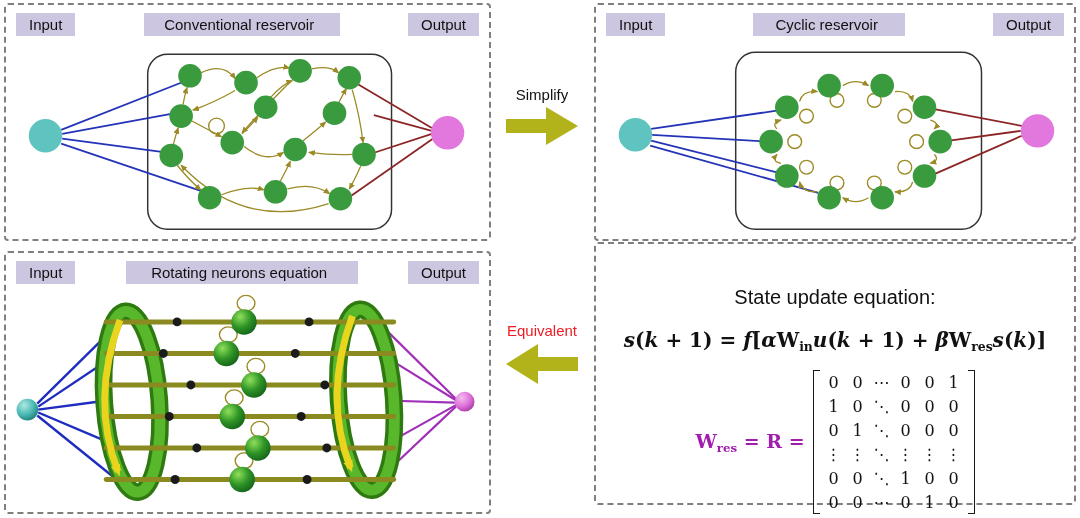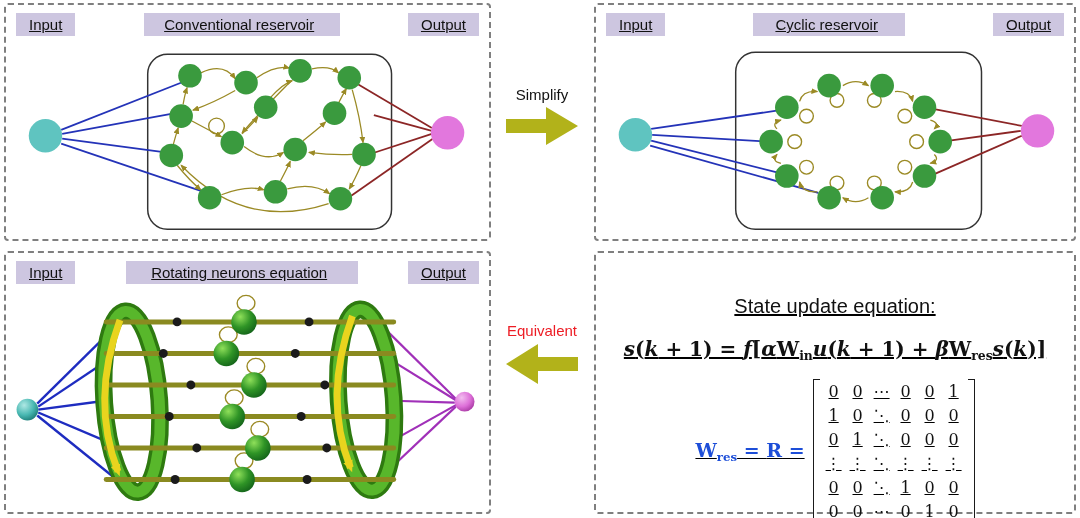--- a/index.html
+++ b/index.html
@@ -15,21 +15,21 @@
     --c-ring-dark:#2e7a10;
     --c-ring-light:#58b72b;
     --c-rod:#8a8a20;
     --c-rotation-arrow:#e9d41e;
   }
   *{margin:0;padding:0;box-sizing:border-box;}
   body{width:1080px;height:518px;background:#fff;font-family:"Liberation Sans",sans-serif;position:relative;overflow:hidden;}
   .canvas{position:absolute;inset:0;}
   .panel{position:absolute;border:2px dashed #7f7f7f;border-radius:4px;background:#fff;}
   .panel-header{position:absolute;top:8px;left:10px;right:10px;display:flex;justify-content:space-between;align-items:flex-start;z-index:2;}
-  .label-box{background:var(--c-label-box);padding:3px 13px;font-size:15px;color:#111;white-space:nowrap;text-decoration:underline;}
+  .label-box{background:var(--c-label-box);padding:3px 13px;font-size:15px;color:#111;white-space:nowrap;}
   .label-box.title{text-align:center;padding-left:8px;}
   .title-w1{min-width:196px;}
   .title-w2{min-width:152px;}
   .title-w3{min-width:232px;}
   svg.scene{position:absolute;inset:0;width:100%;height:100%;}
   
   .res-box{fill:#fff;stroke:#333;stroke-width:1.5;}
   .g-input-links line{stroke:var(--c-input-link);stroke-width:1.8;}
   .g-output-links line{stroke:var(--c-output-link);stroke-width:1.8;}
   .g-res-links path{stroke:var(--c-reservoir-link);fill:none;stroke-width:1.3;}
@@ -47,21 +47,21 @@
   .g-purple-links line{stroke:#a030b8;stroke-width:2.2;}
   .rotation-arrow{fill:none;stroke:var(--c-rotation-arrow);stroke-width:7;}
   .black-dot{fill:#1b1b1b;}
   
   .eq-title{font-size:20px;color:#111;text-align:center;margin-top:42px;}
   .eq-line{font-size:20px;color:#111;text-align:center;margin-top:19px;font-family:"DejaVu Serif","DejaVu Sans",serif;}
   .seg-b{font-weight:700;}
   .seg-bi{font-weight:700;font-style:italic;}
   .seg-bsub{font-weight:700;font-size:0.62em;vertical-align:-0.35em;}
   .matrix-wrap{display:flex;align-items:center;justify-content:center;gap:8px;margin-top:16px;font-family:"DejaVu Serif","DejaVu Sans",serif;}
-  .matrix-lhs{font-size:19px;color:#1d4ed8;}
+  .matrix-lhs{font-size:19px;color:#a21caf;}
   .matrix{display:flex;align-items:stretch;}
   .bracket{width:7px;border:1.5px solid #1a1a1a;}
   .bracket.left{border-right:none;}
   .bracket.right{border-left:none;}
   .mgrid{display:grid;grid-template-columns:repeat(6,24px);grid-auto-rows:24px;padding:0 2px;}
   .mcell{display:flex;align-items:center;justify-content:center;font-size:16px;color:#111;}
   
   .connector{position:absolute;display:flex;flex-direction:column;align-items:center;}
   .connector-label{font-size:15px;color:#111;}
   .connector-label.red{color:var(--c-equivalent-text);}
@@ -294,21 +294,21 @@
         <circle fill="url(#gsph)" cx="254" cy="198" r="13"></circle>
         <circle fill="url(#gsph)" cx="238" cy="230" r="13"></circle>
       </g>
       <path class="rotation-arrow" d="M114,68 Q84,150 112,222" marker-end="url(#arwY)"></path>
       <path class="rotation-arrow" d="M350,64 Q320,146 348,218" marker-end="url(#arwY)"></path>
       <circle fill="url(#gin3)" cx="20" cy="159" r="11"></circle>
       <circle fill="url(#gout3)" cx="464" cy="151" r="10"></circle>
     </svg>
   </section>
 
-  <section class="panel" style="left:594px;top:251px;width:482px;height:263px;text-decoration:underline;">
+  <section class="panel" style="left:594px;top:242px;width:482px;height:263px;">
     <div class="eq-title">State update equation:</div>
     <div class="eq-line"><span class="seg-bi">s</span><span class="seg-b">(</span><span class="seg-bi">k</span><span class="seg-b"> + 1) = </span><span class="seg-bi">f</span><span class="seg-b">[</span><span class="seg-bi">α</span><span class="seg-b">W</span><span class="seg-bsub">in</span><span class="seg-bi">u</span><span class="seg-b">(</span><span class="seg-bi">k</span><span class="seg-b"> + 1) + </span><span class="seg-bi">β</span><span class="seg-b">W</span><span class="seg-bsub">res</span><span class="seg-bi">s</span><span class="seg-b">(</span><span class="seg-bi">k</span><span class="seg-b">)]</span></div>
     <div class="matrix-wrap">
       <div class="matrix-lhs"><span class="seg-b">W</span><span class="seg-bsub">res</span><span class="seg-b"> = </span><span class="seg-b">R</span><span class="seg-b"> = </span></div>
       <div class="matrix">
         <div class="bracket left"></div>
         <div class="mgrid">
             <div class="mcell">0</div>
             <div class="mcell">0</div>
             <div class="mcell">⋯</div>

